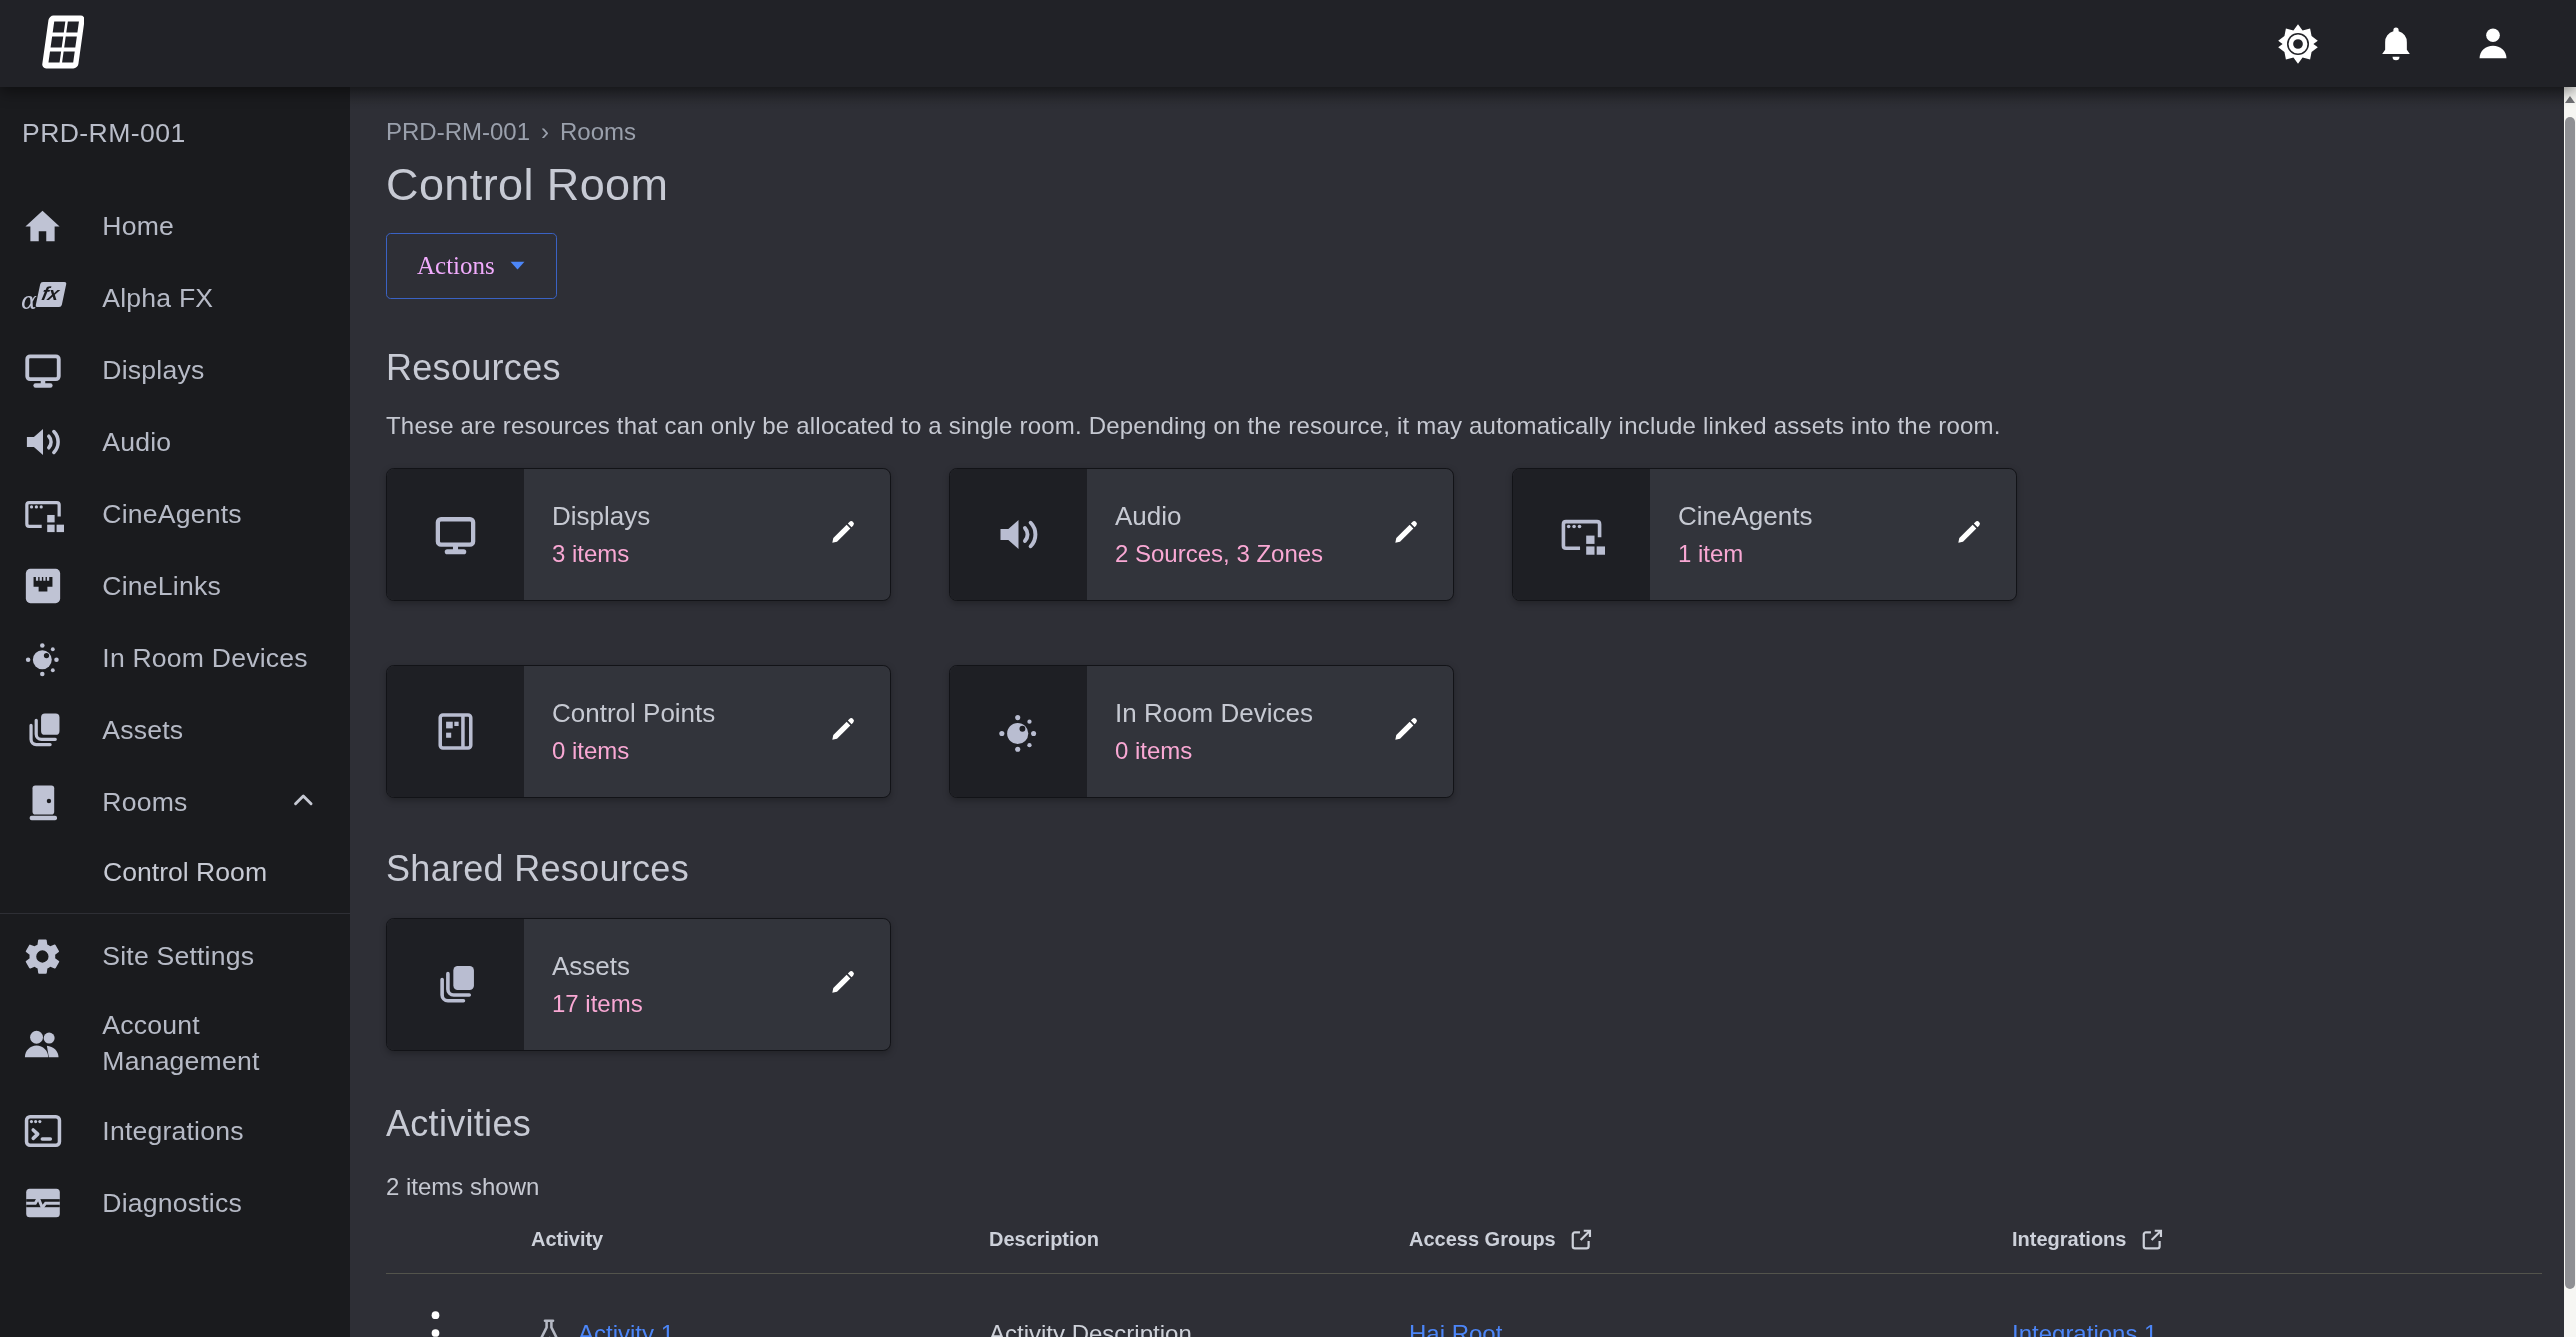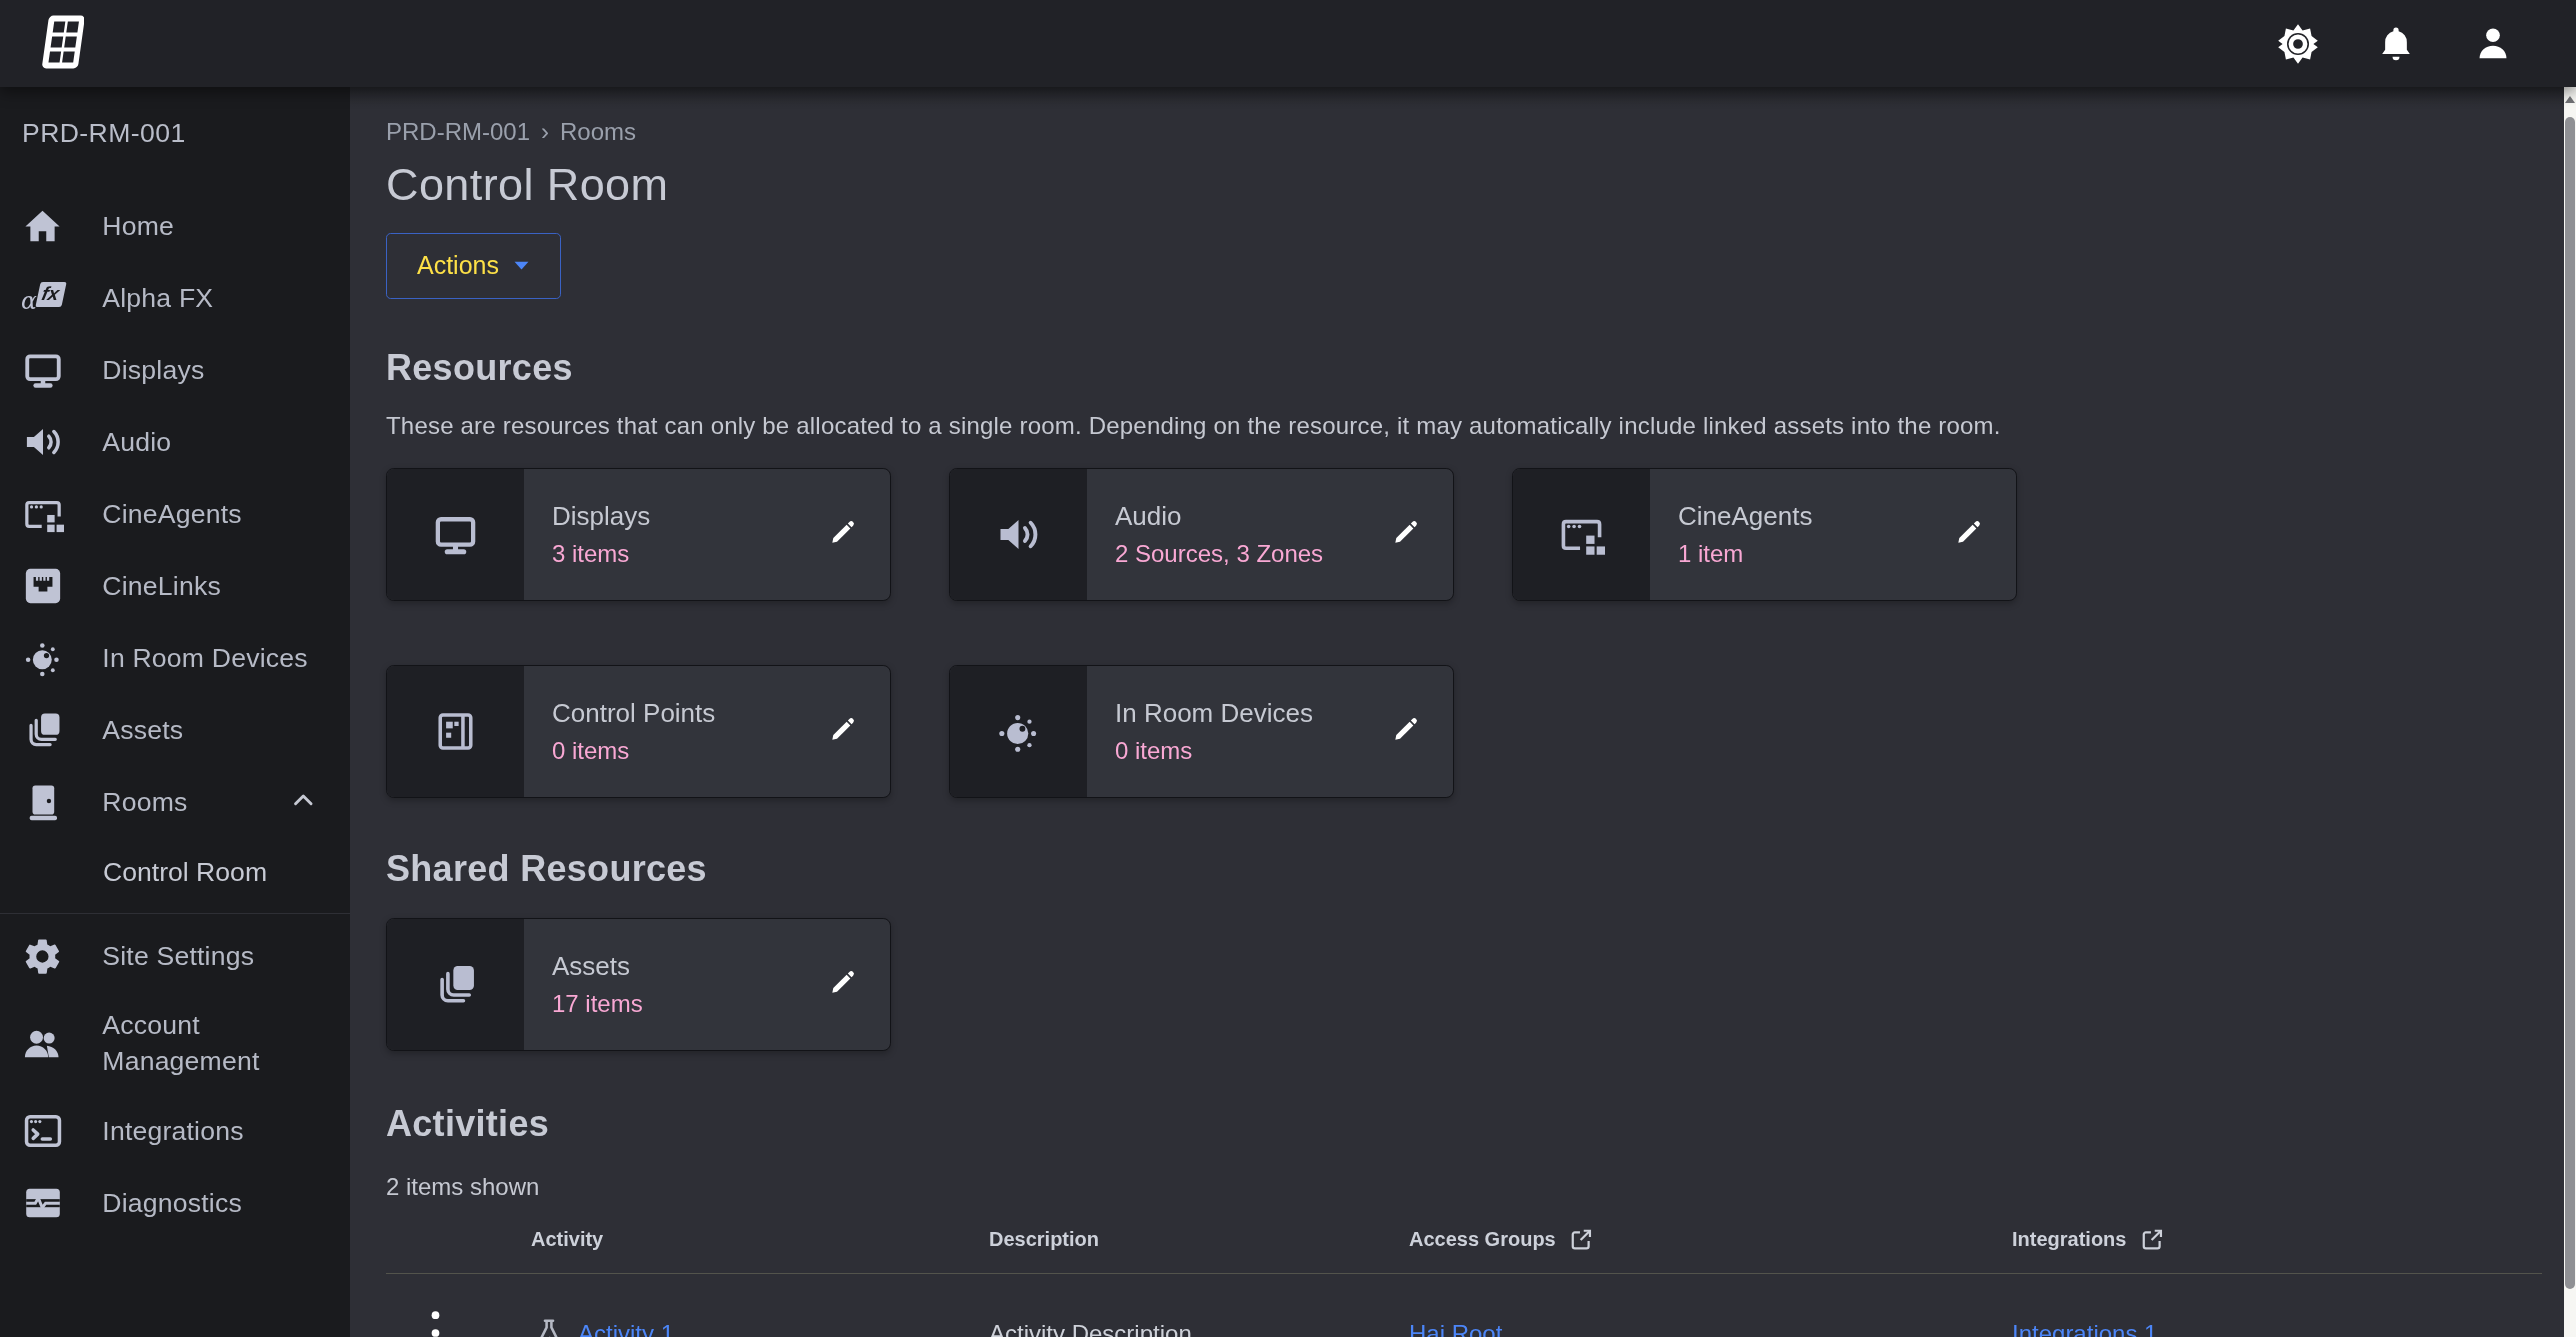--- a/index.html
+++ b/index.html
@@ -41,22 +41,22 @@
 
   
   .main { position:absolute; left:350px; top:87px; right:0; bottom:0;
     padding:31px 0 0 36px; overflow:hidden; }
   .main::before { content:""; position:absolute; left:0; right:0; top:0; height:20.3px;
     background:linear-gradient(#26272c, rgba(46,47,54,0)); pointer-events:none; }
   .breadcrumb { font-size:24px; color:#9aa0ac; display:flex; gap:11px; align-items:center; }
   .page-title { margin-top:12.5px; font-size:45px; font-weight:300; color:#c7cad4; letter-spacing:0.4px; }
   .actions-btn { margin-top:22px; display:inline-flex; align-items:center; gap:14px;
     height:66px; padding:0 30px; background:transparent; border:1.6px solid #3a62c4;
-    border-radius:4.7px; color:#fde047; font-size:25px; font-family:Liberation Sans, sans-serif; cursor:pointer; }
-  .h2 { font-size:36px; font-weight:700; color:#c7cad4; letter-spacing:0.3px; }
+    border-radius:4.7px; color:#f0abfc; font-size:25px; font-family:Liberation Serif, serif; cursor:pointer; }
+  .h2 { font-size:36px; font-weight:400; color:#c7cad4; letter-spacing:0.3px; }
   .sec-resources { margin-top:48px; }
   .sec-desc { margin-top:23.4px; font-size:24px; color:#c5c8d1; letter-spacing:0.2px; }
   .cards-row { margin-top:28px; display:flex; gap:58px; }
   .cards-row + .cards-row { margin-top:64px; }
   .card { width:505px; height:133px; display:flex; align-items:stretch;
     background:#32343b; border:1.6px solid #121317; border-radius:7.8px; overflow:hidden;
     box-shadow:0 2.3px 6.2px rgba(0,0,0,.25); cursor:default; }
   .card .panel { width:137px; background:#1e1f24; display:flex; align-items:center;
     justify-content:center; color:#b9bdd1; flex:0 0 137px; }
   .card .body { flex:1; display:flex; flex-direction:column; justify-content:center;

